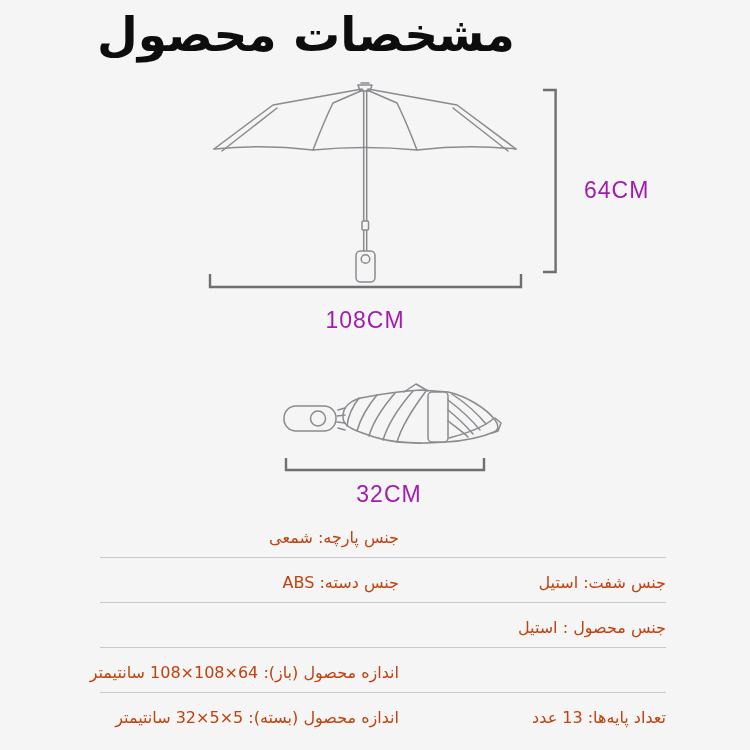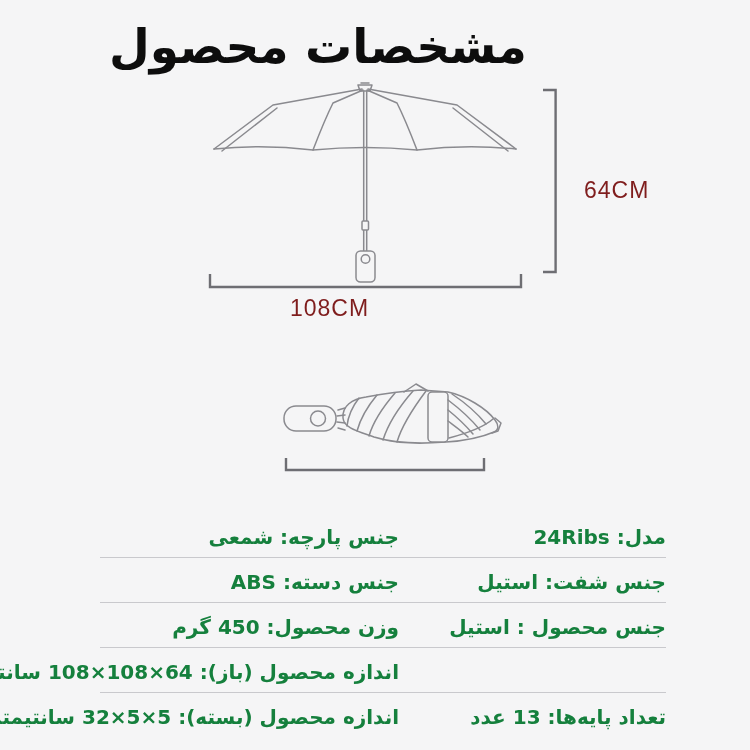--- a/index.html
+++ b/index.html
@@ -1,42 +1,42 @@
 <!DOCTYPE html>
 <html lang="fa"><head>
 <meta charset="utf-8">
 <style>
   html,body{margin:0;padding:0;background:#e9e9ea;}
   .page{
     position:relative;width:750px;height:750px;background:#f5f5f6;
     overflow:hidden;font-family:"DejaVu Sans",sans-serif;
   }
   .title{
-    position:absolute;top:3px;left:0;width:604px;margin:16px;
+    position:absolute;top:3px;left:0;width:604px;margin:4px;
     text-align:center;font-size:47px;font-weight:bold;color:#0d0d0d;
     letter-spacing:-1px;
   }
   svg.diagram{position:absolute;left:0;top:0;display:block;}
   .dim{
-    position:absolute;color:#7f1d1d;font-size:23px;
+    position:absolute;color:#a21caf;font-size:23px;
     font-family:"Liberation Sans","DejaVu Sans",sans-serif;
     letter-spacing:1px;white-space:nowrap;
   }
   .dim-height{left:584px;top:177px;}
-  .dim-width{left:290px;top:295px;width:150px;text-align:left;}
+  .dim-width{left:290px;top:307px;width:150px;text-align:center;}
   .dim-length{left:311px;top:481px;width:156px;text-align:center;}
   .spec-table{position:absolute;left:0;top:0;width:750px;height:750px;}
   .spec-row{position:absolute;left:0;width:750px;height:43px;}
   .spec-row .divider{
     position:absolute;left:100px;bottom:0;width:566px;height:1px;
     background:#c9c9cd;
   }
   .cell{
     position:absolute;top:50%;transform:translateY(-50%);
-    white-space:nowrap;font-weight:bold;font-size:20px;color:#15803d;
+    white-space:nowrap;font-weight:normal;font-size:16px;color:#c2410c;
   }
   .cell-right{right:84px;}
   .cell-left{right:351px;}
 </style>
 </head>
 <body>
 
 <div class="page">
 
   <h1 class="title" dir="rtl">مشخصات محصول</h1>
@@ -98,38 +98,37 @@
       <path d="M448,410 C458,418 467,427 473,434"></path>
       <path d="M448,421 C456,427 463,432 468,437"></path>
       <path d="M449,438 C468,433 485,426 493,419"></path>
 
       <path d="M495,418 L501,423 L498,431 L492,433"></path>
     </g>
   </svg>
 
   <div class="dim dim-height">64CM</div>
   <div class="dim dim-width">108CM</div>
+  <div class="dim dim-length">32CM</div>
 
   <div class="spec-table">
 
     <div class="spec-row" style="top:515px;">
-      <div class="cell cell-right" dir="rtl">مدل: 24Ribs</div>
       <div class="cell cell-left" dir="rtl">جنس پارچه: شمعی</div>
       <div class="divider"></div>
     </div>
 
     <div class="spec-row" style="top:560px;">
       <div class="cell cell-right" dir="rtl">جنس شفت: استیل</div>
       <div class="cell cell-left" dir="rtl">جنس دسته: ABS</div>
       <div class="divider"></div>
     </div>
 
     <div class="spec-row" style="top:605px;">
       <div class="cell cell-right" dir="rtl">جنس محصول : استیل</div>
-      <div class="cell cell-left" dir="rtl">وزن محصول:  450 گرم</div>
       <div class="divider"></div>
     </div>
 
     <div class="spec-row" style="top:650px;">
       <div class="cell cell-left" dir="rtl">اندازه محصول (باز): 64×108×108 سانتیمتر</div>
       <div class="divider"></div>
     </div>
 
     <div class="spec-row" style="top:695px;">
       <div class="cell cell-right" dir="rtl">تعداد پایه‌ها: 13 عدد</div>

